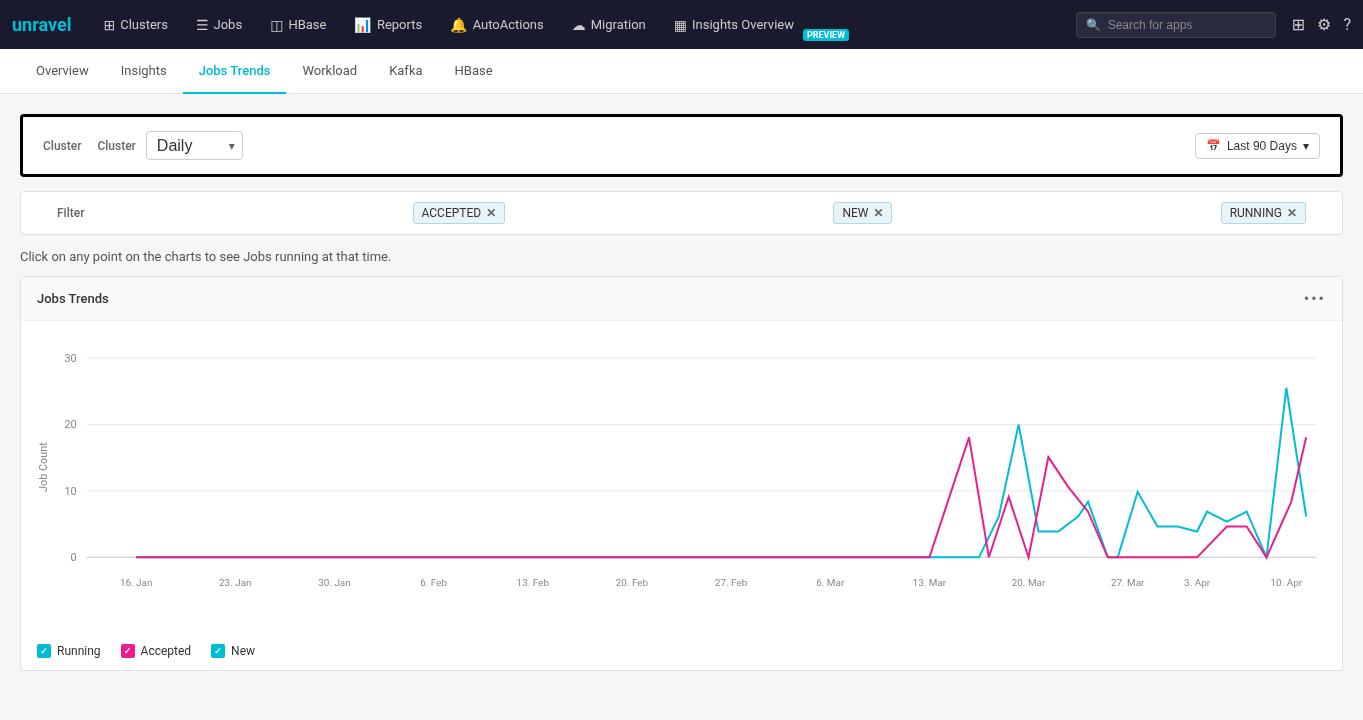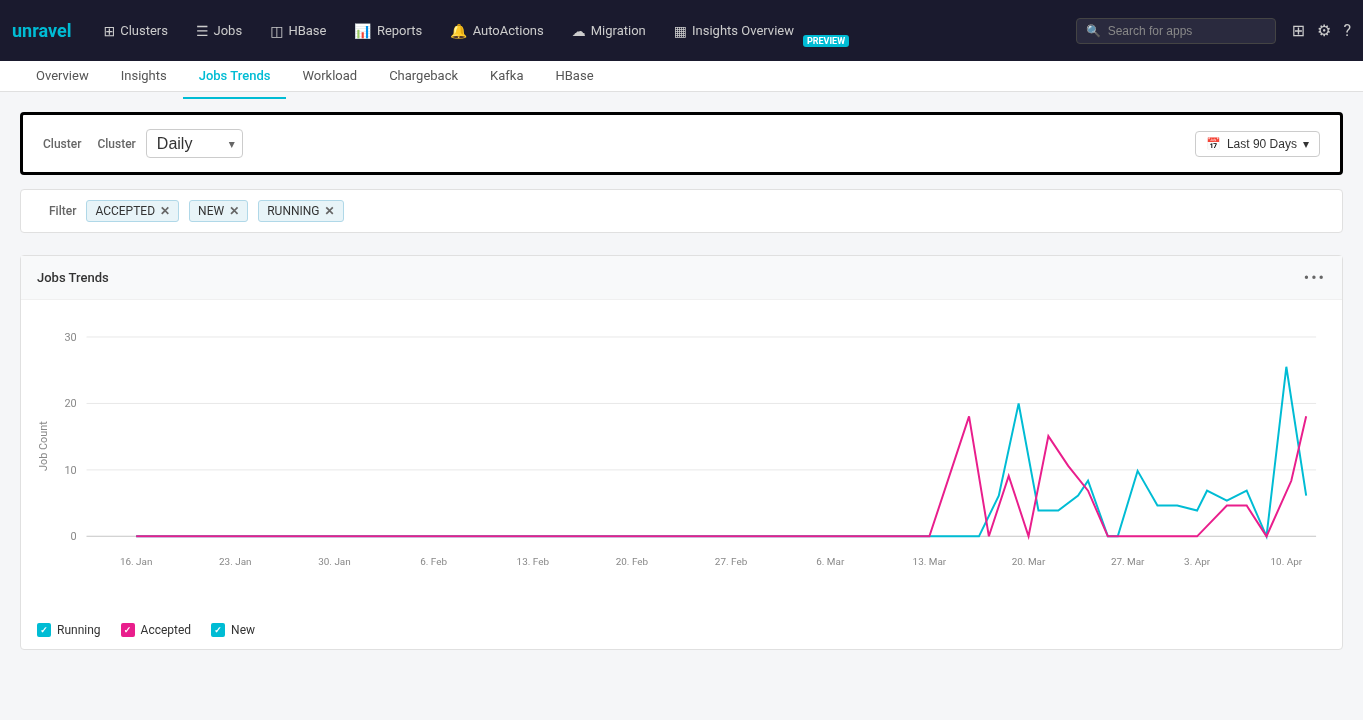--- a/index.html
+++ b/index.html
@@ -3,21 +3,21 @@
   <meta charset="utf-8">
   <style>
     * { box-sizing: border-box; margin: 0; padding: 0; }
     body { font-family: -apple-system, BlinkMacSystemFont, 'Segoe UI', Roboto, sans-serif; background: #f5f6f8; color: #333; font-size: 13px; }
 
     
     .topnav {
       background: #1a1a2e;
       display: flex;
       align-items: center;
-      height: 61px;
+      height: 49px;
       padding: 0 12px;
       gap: 4px;
     }
     .topnav-logo {
       color: #fff;
       font-size: 18px;
       font-weight: bold;
       margin-right: 16px;
       display: flex;
       align-items: center;
@@ -81,21 +81,21 @@
       margin-top: 20px;
     }
 
     
     .subnav {
       background: #fff;
       border-bottom: 1px solid #e0e0e0;
       display: flex;
       align-items: center;
       padding: 0 20px;
-      height: 31px;
+      height: 45px;
     }
     .subnav-item {
       padding: 0 16px;
       height: 45px;
       display: flex;
       align-items: center;
       color: #555;
       cursor: pointer;
       font-size: 13px;
       border-bottom: 2px solid transparent;
@@ -189,25 +189,26 @@
       gap: 6px;
       margin-left: auto;
     }
     .date-range-btn .calendar-icon { color: #666; }
 
     
     .filter-tags-row {
       background: #fff;
       border: 1px solid #e0e0e0;
       border-radius: 4px;
-      padding: 10px 28px;
+      padding: 10px 36px;
       display: flex;
       align-items: center;
       gap: 10px;
-      margin-bottom: 22px;
+      margin-bottom: 14px;
+      justify-content: space-between;
     }
     .filter-tag {
       display: inline-flex;
       align-items: center;
       gap: 5px;
       background: #e8f4f8;
       border: 1px solid #b0d8e8;
       border-radius: 3px;
       padding: 3px 8px;
       font-size: 12px;
@@ -374,23 +375,20 @@
     <span>Overview</span>
   </div>
   <div class="subnav-item">
     <span>Insights</span>
   </div>
   <div class="subnav-item active">
     <span>Jobs Trends</span>
   </div>
   <div class="subnav-item">
     <span>Workload</span>
-  </div>
-  <div class="subnav-item">
-    <span>Chargeback</span>
   </div>
   <div class="subnav-item">
     <span>Kafka</span>
   </div>
   <div class="subnav-item">
     <span>HBase</span>
   </div>
 </nav>
 
 <div class="main">
@@ -428,20 +426,21 @@
       <span>NEW</span>
       <span class="tag-remove">✕</span>
     </div>
     <div class="filter-tag">
       <span>RUNNING</span>
       <span class="tag-remove">✕</span>
     </div>
 
   </div>
 
+  <p class="info-text">Click on any point on the charts to see Jobs running at that time.</p>
 
   <div class="chart-card">
     <div class="chart-header">
       <span class="chart-title">Jobs Trends</span>
       <span class="chart-more-btn">•••</span>
     </div>
     <div class="chart-body">
       <div class="chart-svg-container">
         <svg width="100%" height="280" viewBox="0 0 1300 280">
 

